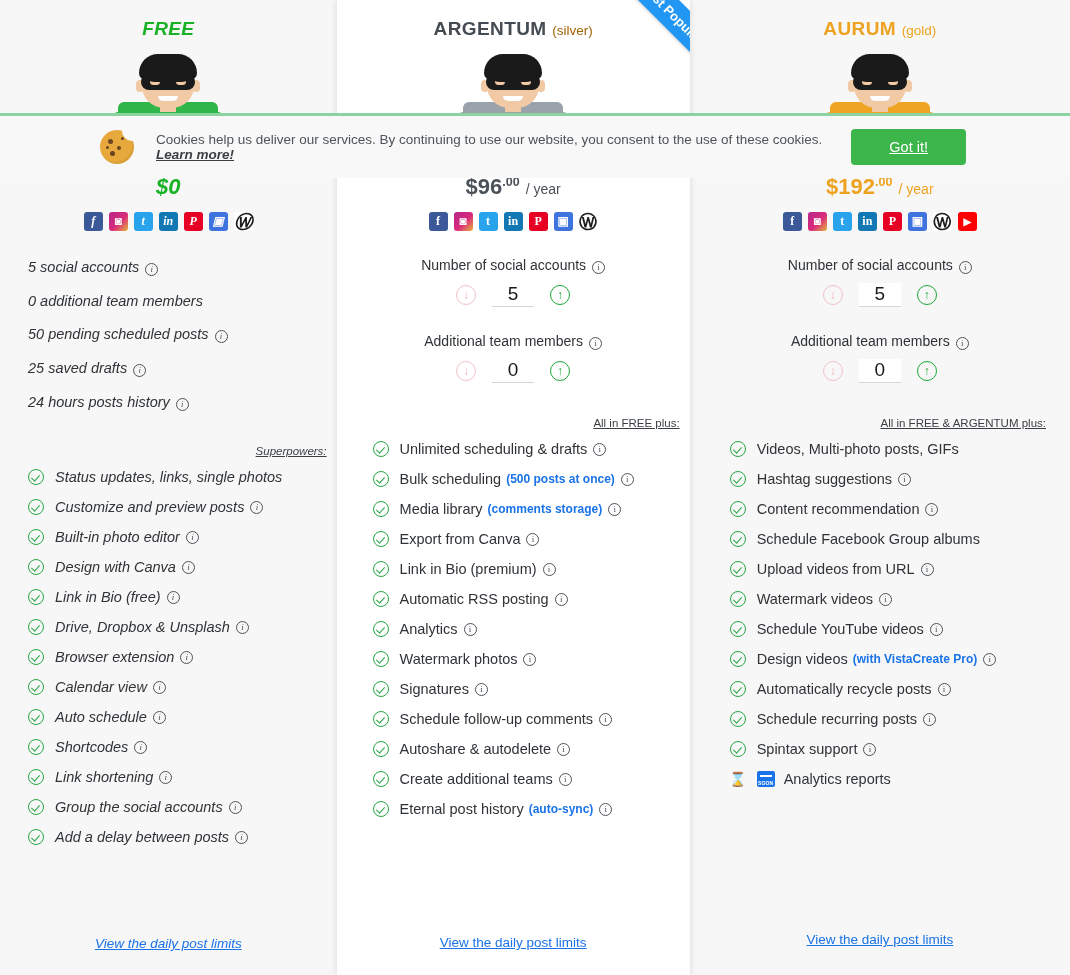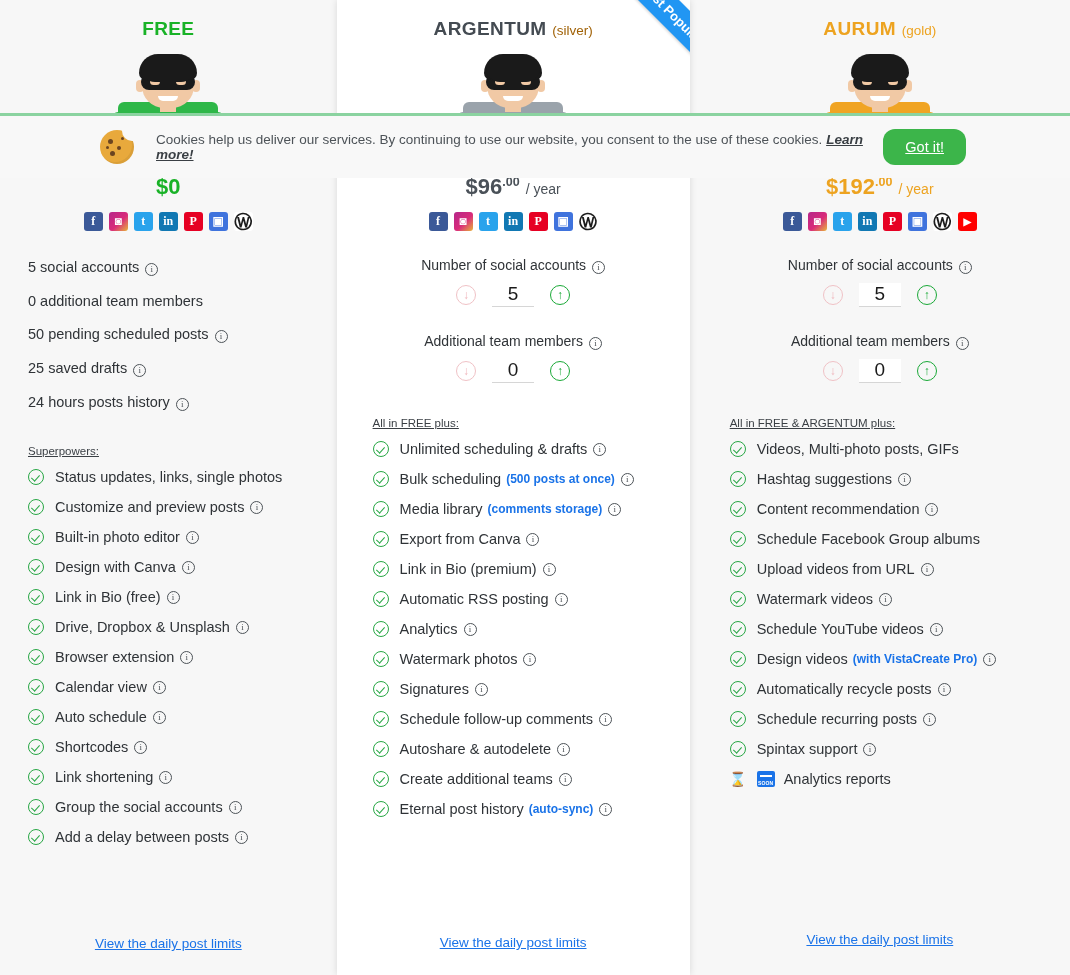--- a/index.html
+++ b/index.html
@@ -11,21 +11,21 @@
   }
   #root { position: relative; width: 1070px; height: 975px; }
 
   
   .columns { position: absolute; inset: 0; display: flex; }
   .col {
     position: relative;
     background: #f7f7f7;
     padding-top: 18px;
   }
-  .col.free    { width: 346px; }
+  .col.free    { width: 346px; font-style: italic; }
   .col.mid     { width: 363px; background: #ffffff; box-shadow: 0 0 7px rgba(0,0,0,.13); z-index: 4; overflow: hidden; }
   .col.gold    { width: 391px; }
 
   
   .plan-title { text-align: center; font-size: 19px; font-weight: bold; letter-spacing: .4px; }
   .plan-title .paren { font-size: 13.5px; font-weight: normal; letter-spacing: 0; }
   .t-free { color: #19b227; }
   .t-silver { color: #444b52; }
   .t-silver .paren { color: #a16207; }
   .t-gold { color: #eda320; }
@@ -127,20 +127,21 @@
   .step-val {
     width: 42px; text-align: center; font-size: 19px; color: #1a1a1a;
     border-bottom: 1px solid #d6d6d6; padding-bottom: 1px;
     background: #fff;
   }
 
   
   .feat-head {
     font-size: 11.5px; color: #3a3f44; text-decoration: underline;
     margin: 34px 0 12px 0;
+    text-align: right;
   }
   .feat-list { list-style: none; }
   .feat { display: flex; align-items: center; font-size: 14.5px; color: #2f3337; margin-bottom: 14px; }
   .chk {
     flex: none; width: 16px; height: 16px; border-radius: 50%;
     border: 1.5px solid #28a745; margin-right: 11px;
     position: relative;
   }
   .chk:after {
     content: ""; position: absolute; left: 4px; top: 3.2px;
@@ -217,21 +218,21 @@
   .cookie-icon .c2 { left: 17px; top: 16px; width: 4px; height: 4px; }
   .cookie-icon .c3 { left: 10px; top: 21px; width: 5px; height: 5px; }
   .cookie-icon .c4 { left: 21px; top: 7px;  width: 3px; height: 3px; }
   .cookie-icon .c5 { left: 6px;  top: 16px; width: 3px; height: 3px; }
   .cookie-text {
     flex: 1; margin-left: 22px; font-size: 13.5px; color: #4d5358;
   }
   .cookie-text .learn { font-style: italic; font-weight: bold; color: #3a3f44; }
   .cookie-btn {
     flex: none; margin-right: 86px; background: #3cb54a; color: #fff;
-    border: none; border-radius: 12px; padding: 10px 22px;
+    border: none; border-radius: 4px; padding: 10px 38px;
     font-size: 14.5px; font-family: "Liberation Sans", sans-serif;
     cursor: pointer;
     text-decoration: underline;
   }
 </style>
 </head>
 <body>
 
 <div id="root">
 

